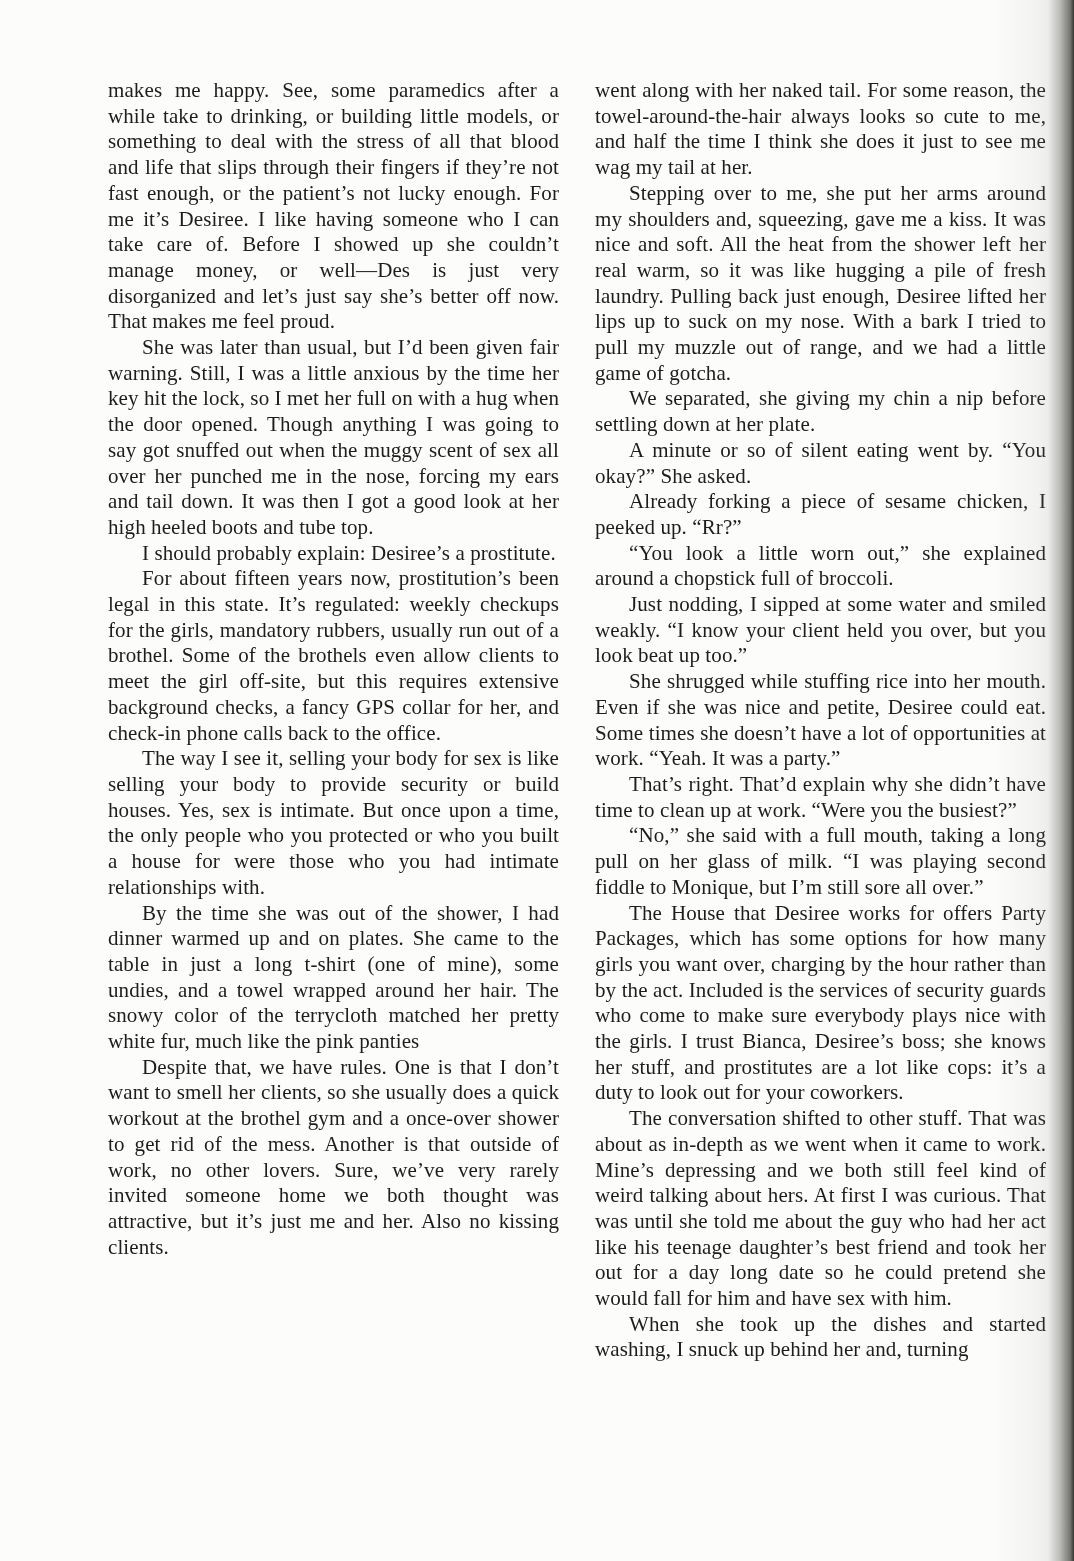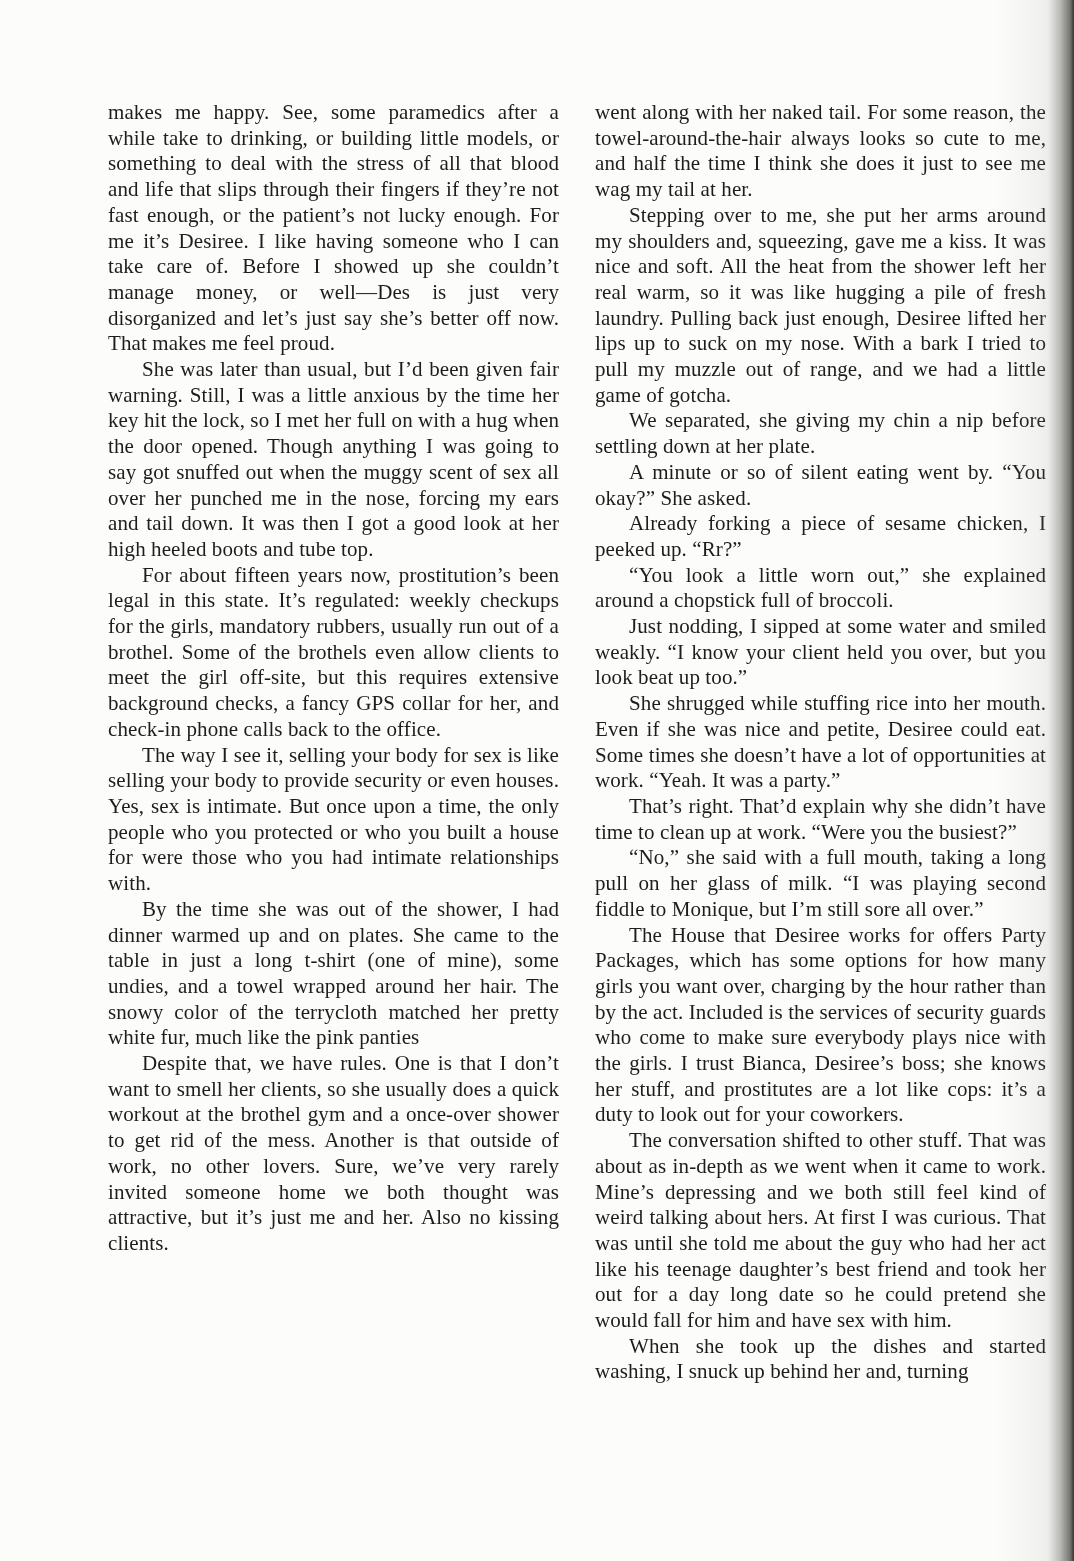--- a/index.html
+++ b/index.html
@@ -14,21 +14,21 @@
     background: var(--paper, #fcfcfb);
     font-family: "Liberation Serif", serif;
   }
   .scan-page {
     position: absolute;
     inset: 0;
   }
   .text-columns {
     position: absolute;
     left: 108px;
-    top: 100px;
+    top: 78px;
     width: 938px;
     display: flex;
     gap: 36px;
   }
   .col {
     width: 451px;
     flex: 0 0 451px;
   }
   .col p.para {
     margin: 0;
@@ -104,22 +104,23 @@
 </style>
 </head>
 <body>
 
 <div class="scan-page">
 
   <div class="text-columns">
     <div class="col">
         <p class="para">makes me happy. See, some paramedics after a while take to drinking, or building little models, or something to deal with the stress of all that blood and life that slips through their fingers if they’re not fast enough, or the patient’s not lucky enough. For me it’s Desiree. I like having someone who I can take care of. Before I showed up she couldn’t manage money, or well—Des is just very disorganized and let’s just say she’s better off now. That makes me feel proud.</p>
         <p class="para indent">She was later than usual, but I’d been given fair warning. Still, I was a little anxious by the time her key hit the lock, so I met her full on with a hug when the door opened. Though anything I was going to say got snuffed out when the muggy scent of sex all over her punched me in the nose, forcing my ears and tail down. It was then I got a good look at her high heeled boots and tube top.</p>
+        <p class="para indent">I should probably explain: Desiree’s a prostitute.</p>
         <p class="para indent">For about fifteen years now, prostitution’s been legal in this state. It’s regulated: weekly checkups for the girls, mandatory rubbers, usually run out of a brothel. Some of the brothels even allow clients to meet the girl off-site, but this requires extensive background checks, a fancy GPS collar for her, and check-in phone calls back to the office.</p>
-        <p class="para indent">The way I see it, selling your body for sex is like selling your body to provide security or even houses. Yes, sex is intimate. But once upon a time, the only people who you protected or who you built a house for were those who you had intimate relationships with.</p>
+        <p class="para indent">The way I see it, selling your body for sex is like selling your body to provide security or build houses. Yes, sex is intimate. But once upon a time, the only people who you protected or who you built a house for were those who you had intimate relationships with.</p>
         <p class="para indent">By the time she was out of the shower, I had dinner warmed up and on plates. She came to the table in just a long t-shirt (one of mine), some undies, and a towel wrapped around her hair. The snowy color of the terrycloth matched her pretty white fur, much like the pink panties</p>
         <p class="para indent">Despite that, we have rules. One is that I don’t want to smell her clients, so she usually does a quick workout at the brothel gym and a once-over shower to get rid of the mess. Another is that outside of work, no other lovers. Sure, we’ve very rarely invited someone home we both thought was attractive, but it’s just me and her. Also no kissing clients.</p>
       </div>
     <div class="col">
         <p class="para">went along with her naked tail. For some reason, the towel-around-the-hair always looks so cute to me, and half the time I think she does it just to see me wag my tail at her.</p>
         <p class="para indent">Stepping over to me, she put her arms around my shoulders and, squeezing, gave me a kiss. It was nice and soft. All the heat from the shower left her real warm, so it was like hugging a pile of fresh laundry. Pulling back just enough, Desiree lifted her lips up to suck on my nose. With a bark I tried to pull my muzzle out of range, and we had a little game of gotcha.</p>
         <p class="para indent">We separated, she giving my chin a nip before settling down at her plate.</p>
         <p class="para indent">A minute or so of silent eating went by. “You okay?” She asked.</p>
         <p class="para indent">Already forking a piece of sesame chicken, I peeked up. “Rr?”</p>
         <p class="para indent">“You look a little worn out,” she explained around a chopstick full of broccoli.</p>

